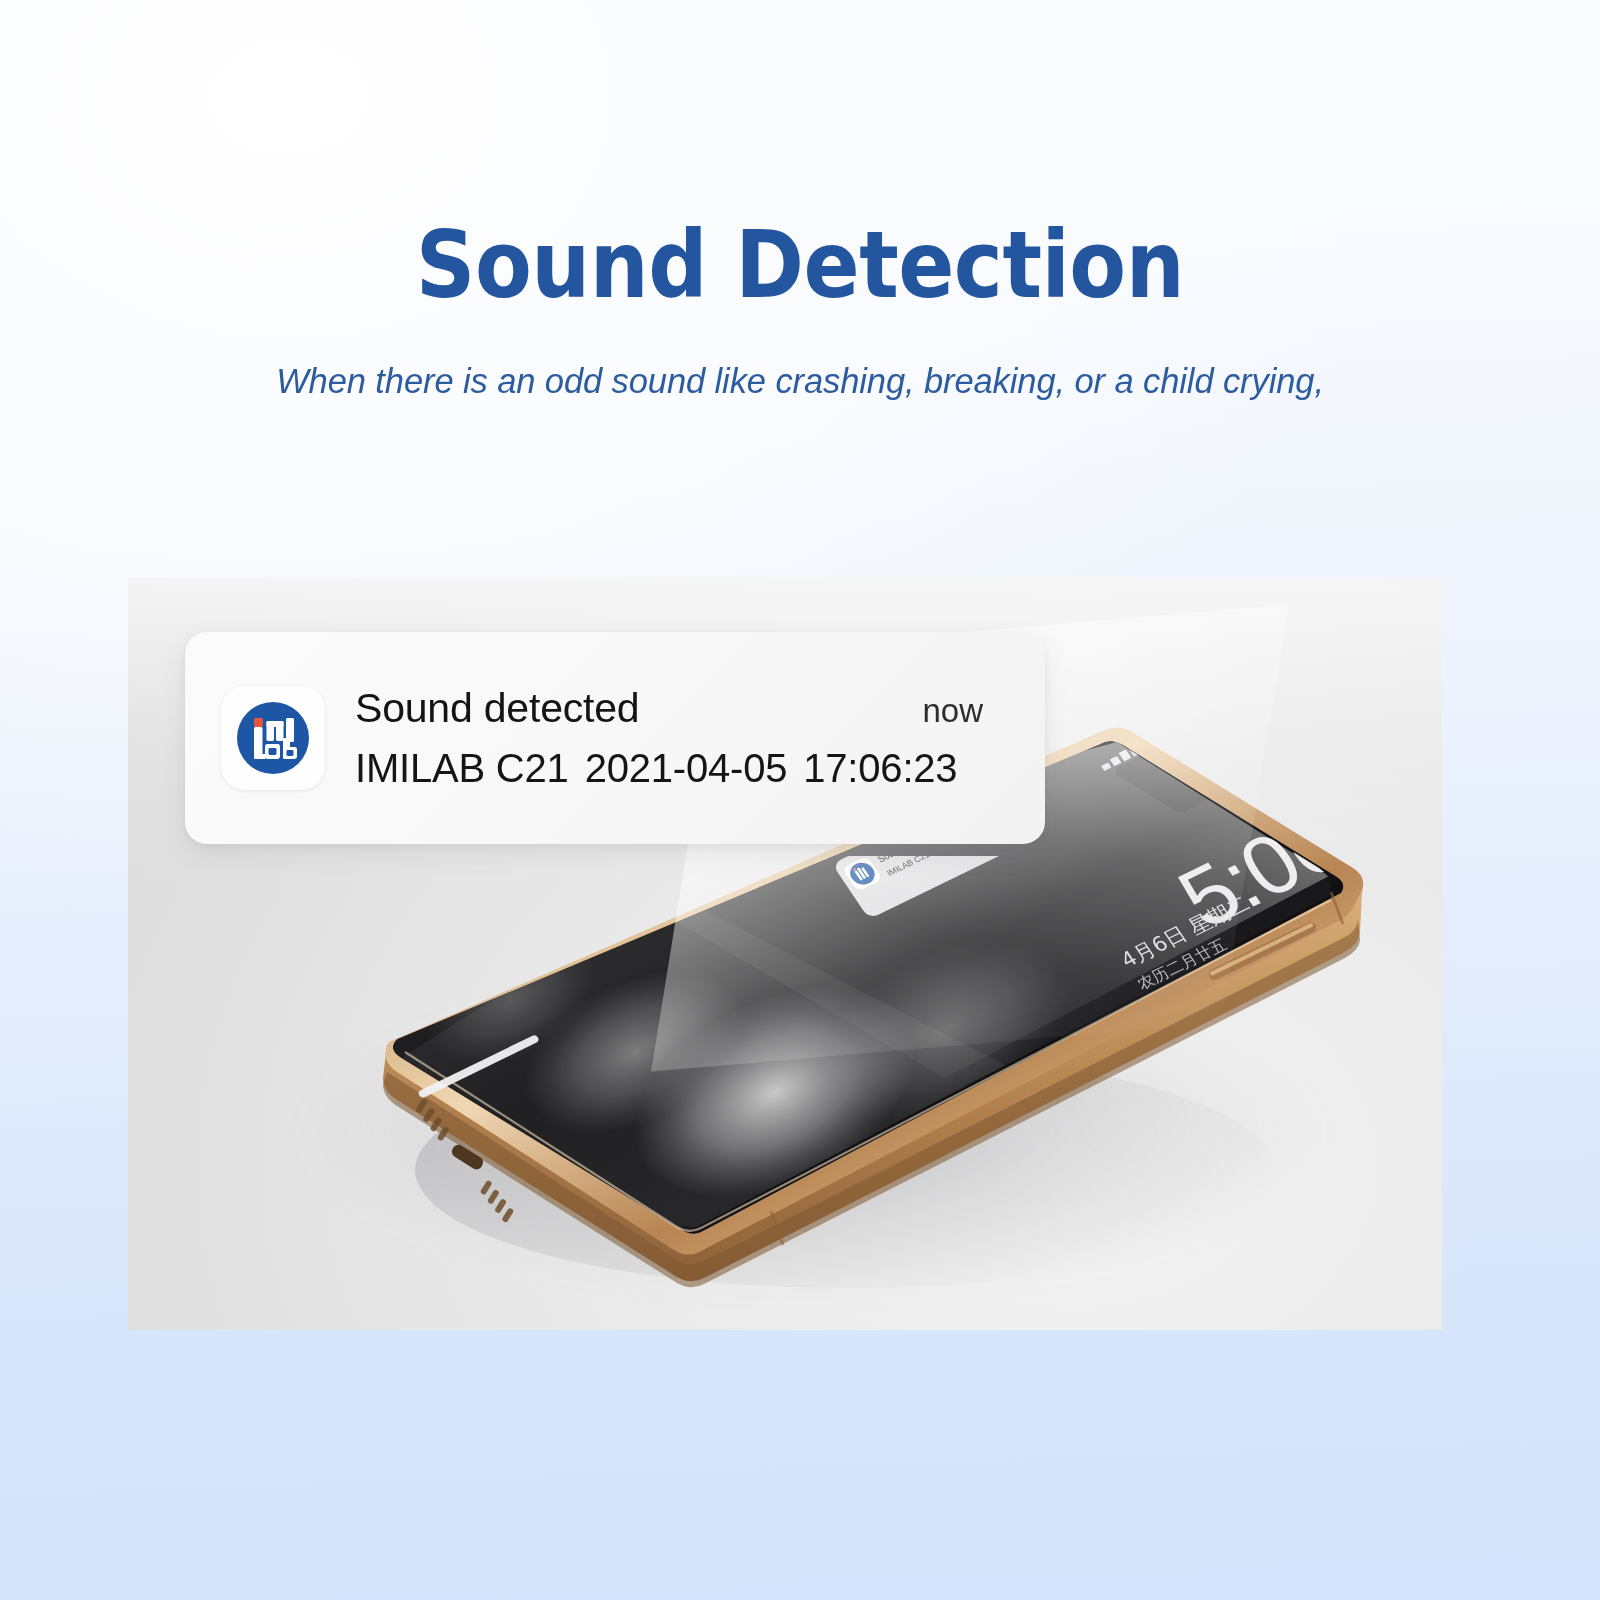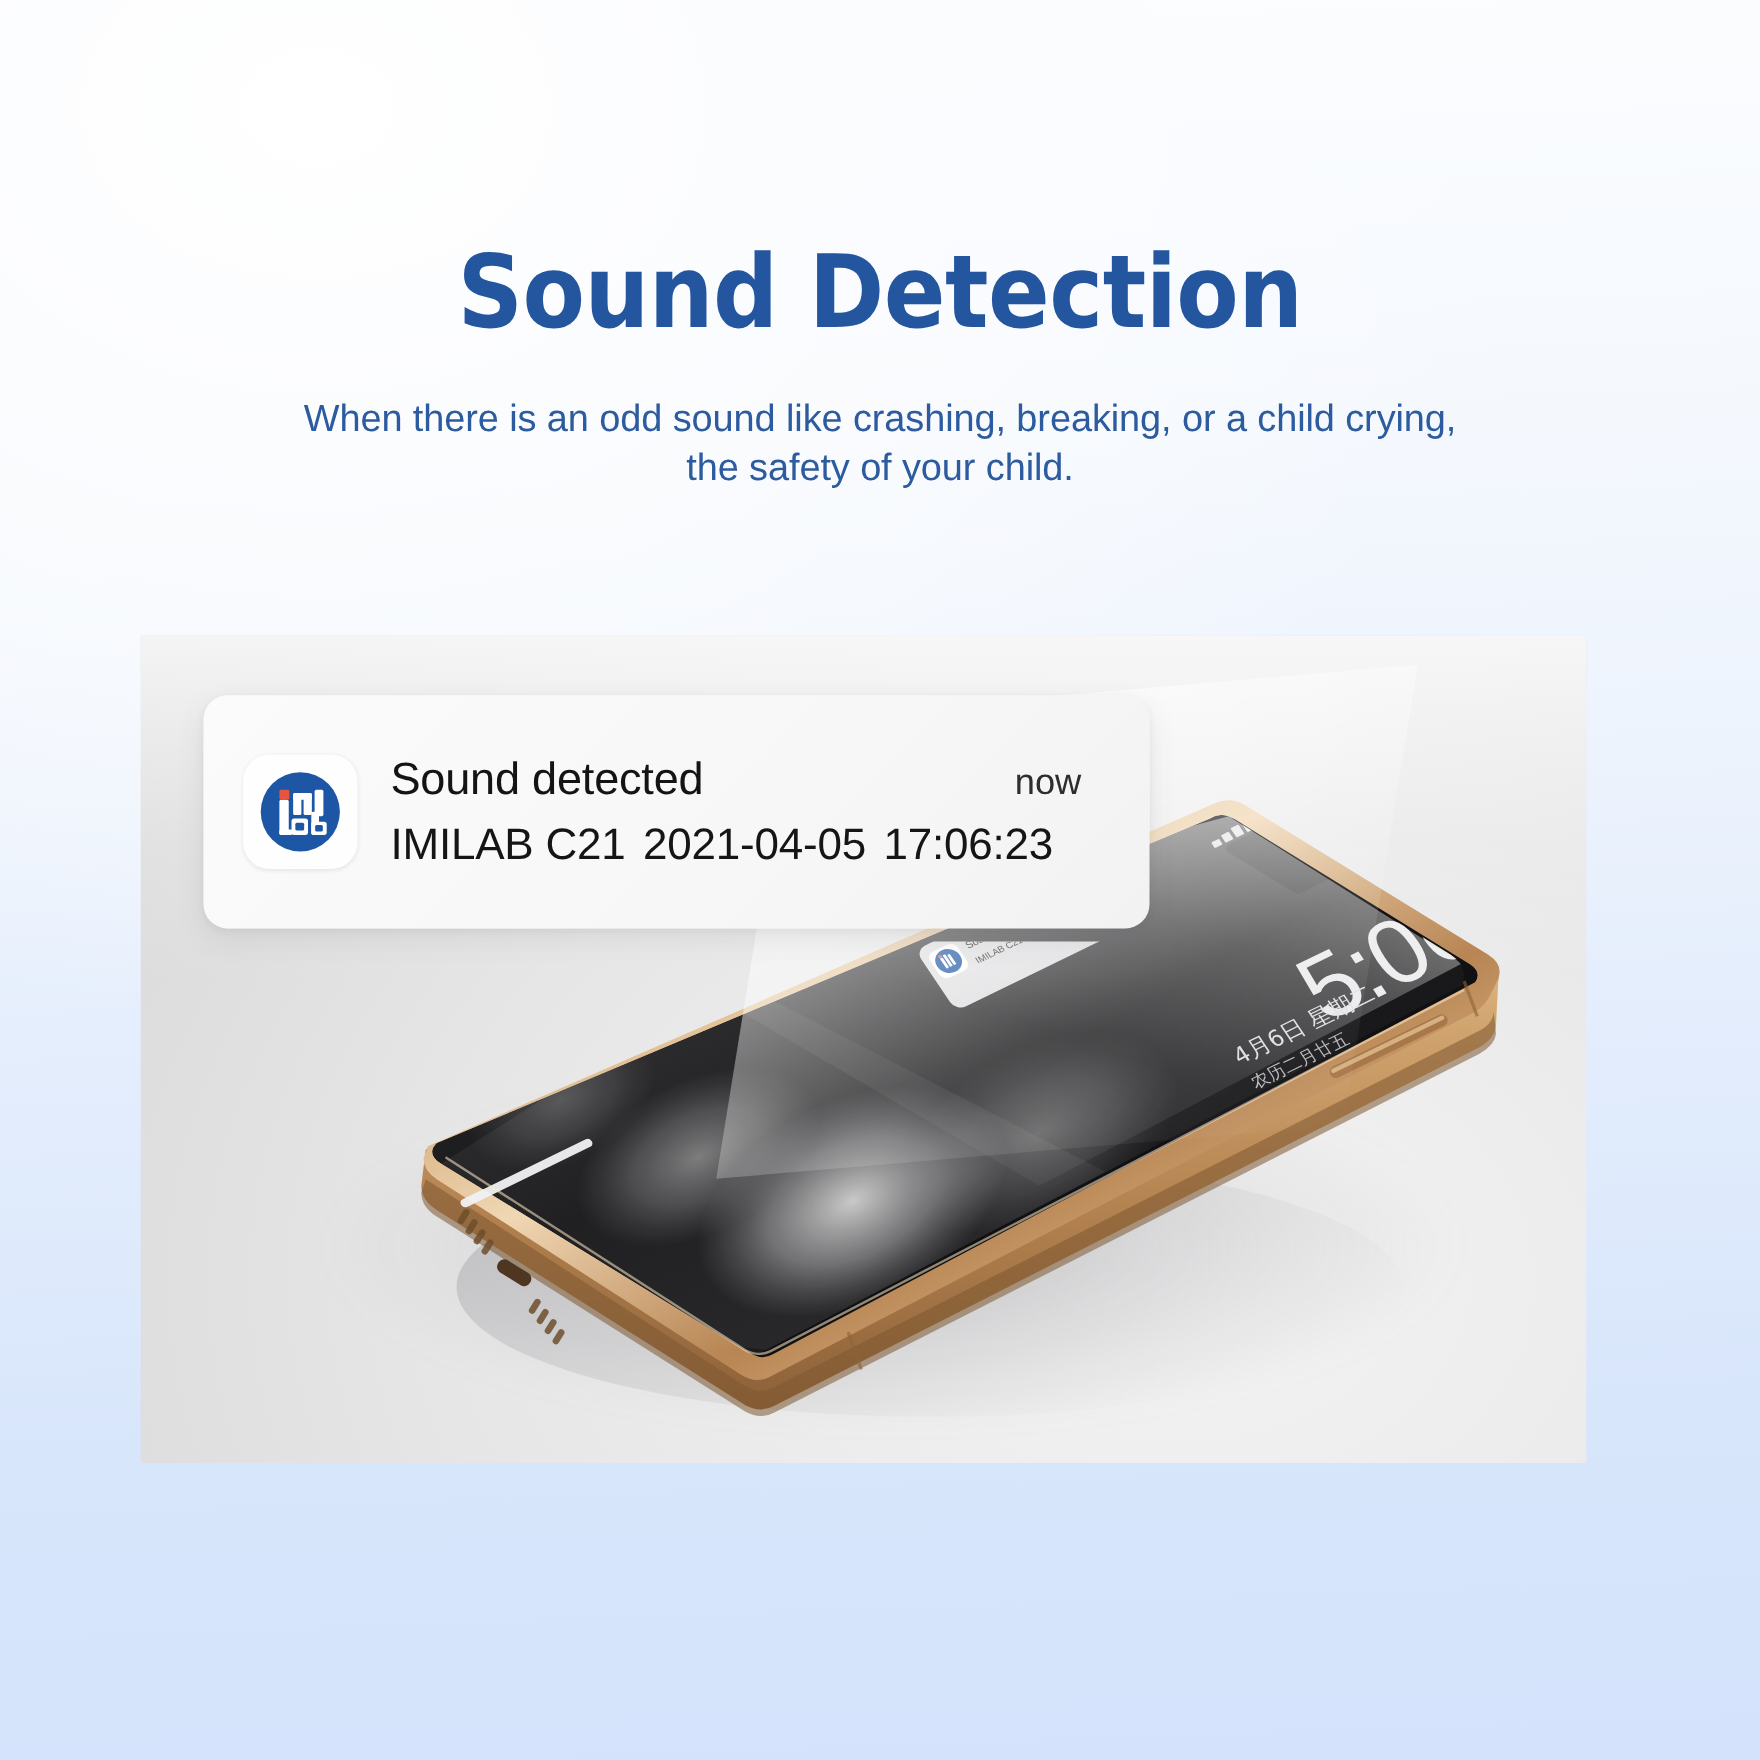--- a/index.html
+++ b/index.html
@@ -35,21 +35,21 @@
     font-family:"DejaVu Sans Condensed","Liberation Sans", sans-serif;
   }
   .subtitle {
     margin-top:44px;
     font-size:34.5px;
     line-height:1.28;
     font-weight:400;
     color:#2c5c9f;
     letter-spacing:-0.1px;
   }
-  .subtitle span { display:block; }
+  .subtitle span { display:block;font-style:italic; }
 
   
   .photo-panel {
     position:absolute;
     left:128px; top:578px;
     width:1314px; height:752px;
     overflow:hidden;
     background:
       radial-gradient(95% 120% at 72% 78%, #f3f3f3 0%, #ededed 28%, #e6e6e6 55%, #dedede 78%, #d8d8d8 100%);
   }
@@ -149,21 +149,20 @@
 </style>
 </head>
 <body>
 
 <div id="page">
 
   <div class="headings">
     <div class="title">Sound Detection</div>
     <div class="subtitle">
       <span>When there is an odd sound like crashing, breaking, or a child crying,</span>
-      <span>the safety of your child.</span>
     </div>
   </div>
 
   <div class="photo-panel">
     <div class="top-light"></div>
     <div class="floor-shade"></div>
 
     <div class="phone-wrap" style="left:177px; top:122px;">
       <svg class="phone-svg" viewBox="0 0 1110 600" xmlns="http://www.w3.org/2000/svg" aria-hidden="true">
         <defs>

